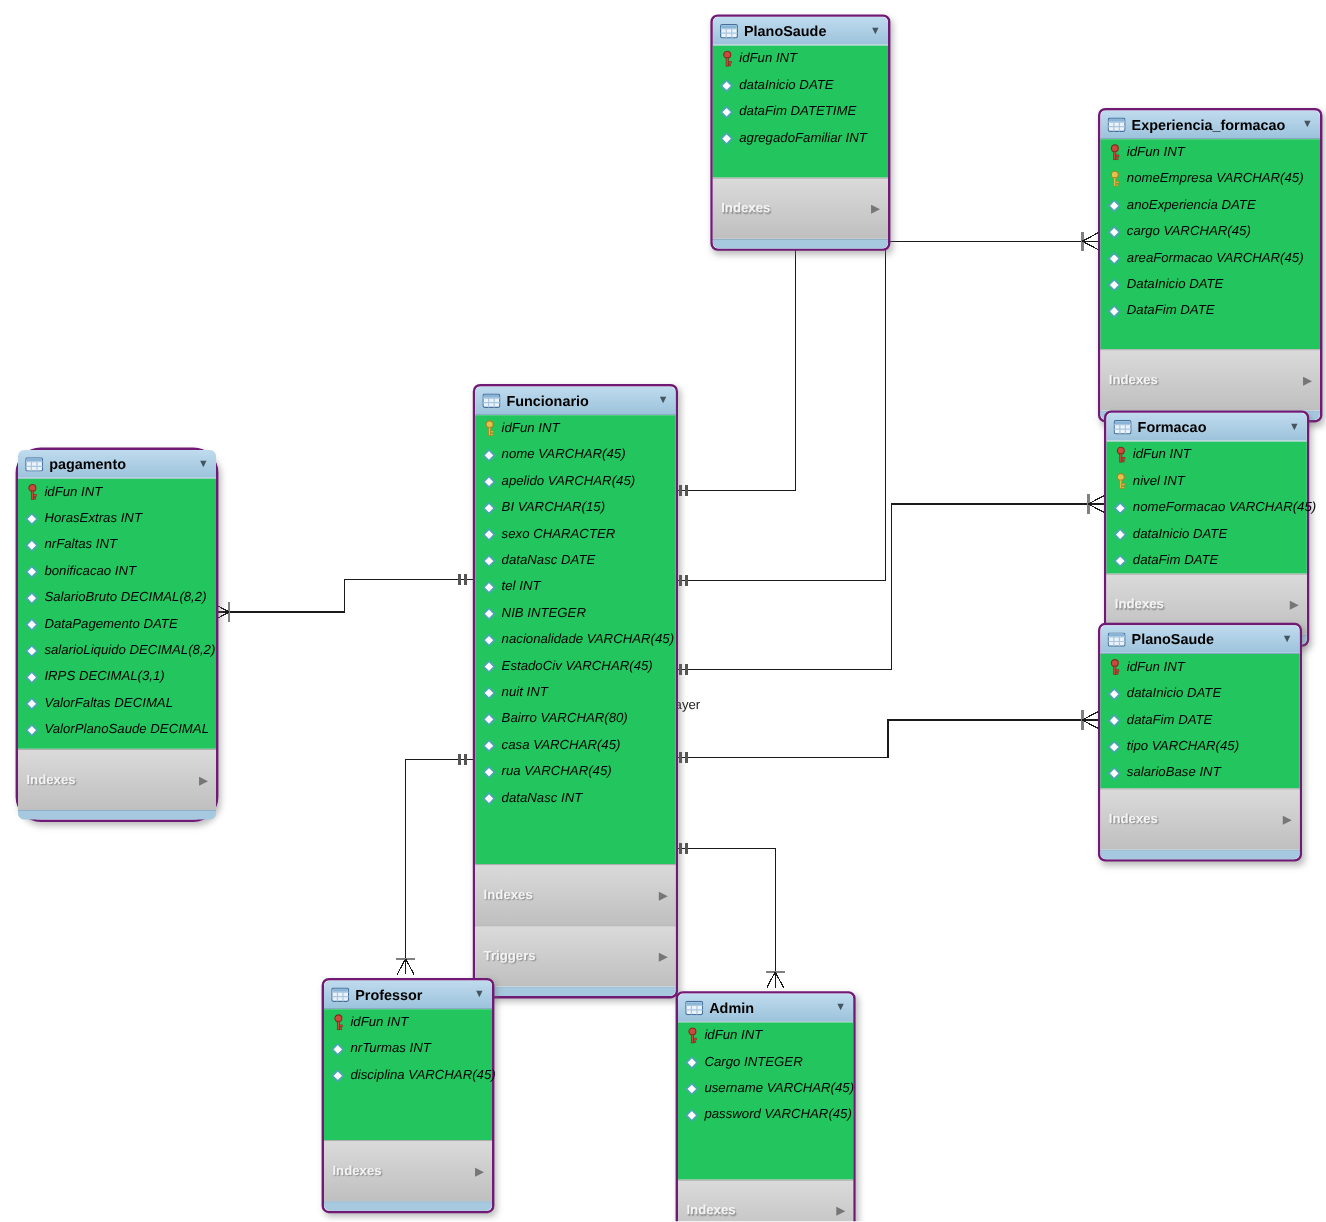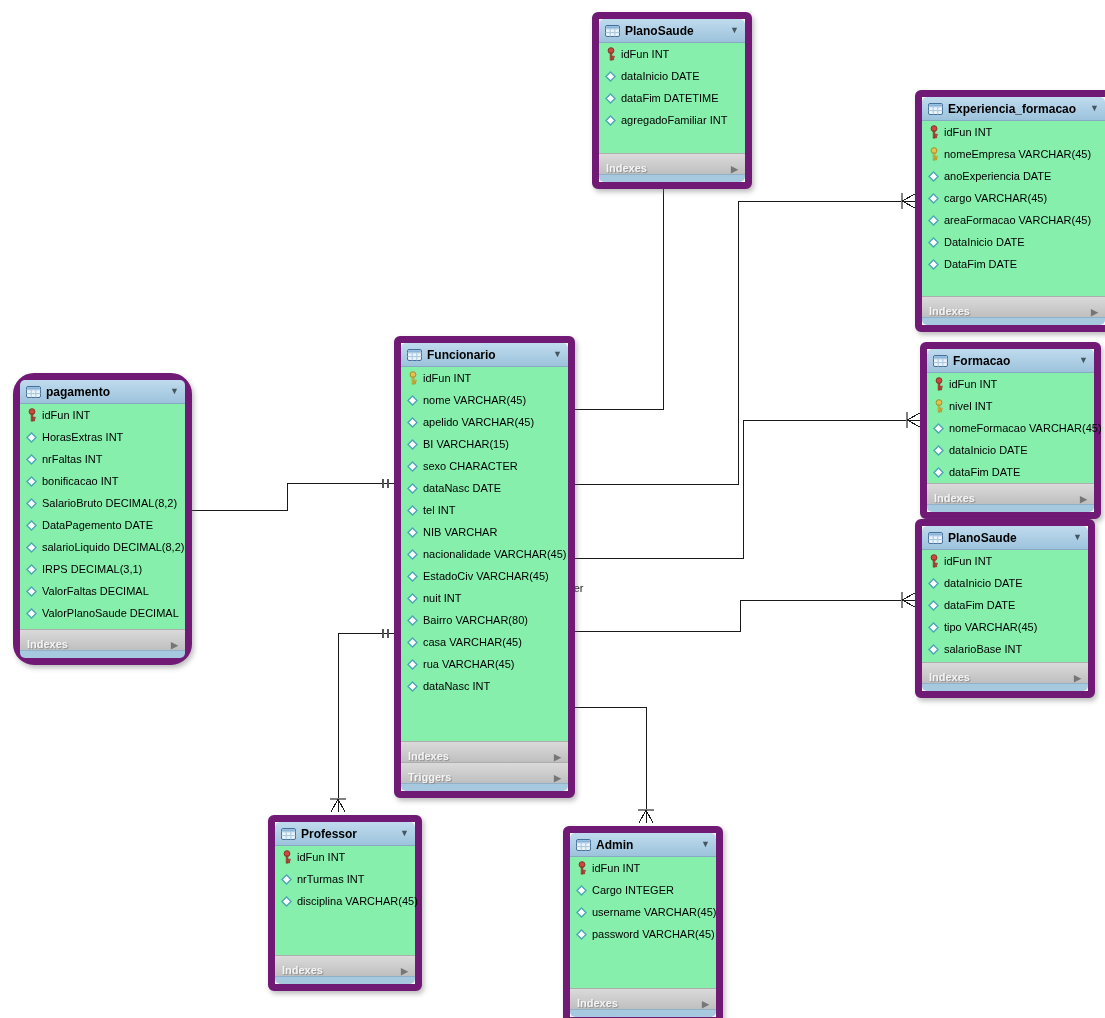--- a/index.html
+++ b/index.html
@@ -3,36 +3,36 @@
 <meta charset="utf-8">
 <style>
   html,body{margin:0;padding:0;background:#ffffff;}
   #canvas{
     position:relative;width:1105px;height:1018px;background:#ffffff;
     font-family:"Liberation Sans",sans-serif;overflow:hidden;
   }
   #wires{position:absolute;left:0;top:0;z-index:1;}
   .layer-label{position:absolute;z-index:1;font-size:11px;color:#222;}
   .dbtable{
-    position:absolute;z-index:2;border:7px solid #701a75;border-radius:6px;
+    position:absolute;z-index:2;border:2px solid #701a75;border-radius:6px;
     background:#ffffff;box-shadow:2px 3px 5px rgba(110,110,110,.45);
   }
   .thead{
     height:23px;display:flex;align-items:center;gap:5px;padding:0 6px;
     background:linear-gradient(#c0dbee,#9cc3dc);
     border-bottom:1px solid #87a9c2;border-radius:5px 5px 0 0;
   }
   .ticon{display:flex;align-items:center;}
   .ttitle{font-size:12px;font-weight:bold;color:#000;flex:1;white-space:nowrap;overflow:hidden;}
   .tcollapse{font-size:9px;color:#44555f;line-height:1;cursor:pointer;}
-  .tbody{background:#86efac;}
+  .tbody{background:#22c55e;font-style:italic;}
   .trow{height:22px;display:flex;align-items:center;gap:5px;padding:0 6px;font-size:11px;color:#000;white-space:nowrap;}
   .ricon{display:flex;align-items:center;width:11px;justify-content:center;}
   .tfooter{
-    height:20px;display:flex;align-items:flex-end;justify-content:space-between;padding:0 7px;
+    height:20px;display:flex;align-items:center;justify-content:space-between;padding:15px 7px;
     background:linear-gradient(#dadada,#bfbfbf);border-top:1px solid #adadad;
     font-size:11px;font-weight:bold;color:#f4f4f4;text-shadow:1px 1px 1px #8d8d8d;cursor:pointer;gap:36px;
   }
   .farrow{color:#767676;font-size:9px;text-shadow:none;line-height:1;}
   .tstrip{height:7px;background:#a6c9e0;border-top:1px solid #8fb2ca;border-radius:0 0 5px 5px;}
 </style>
 </head>
 <body>
 
 <div id="canvas">
@@ -232,21 +232,21 @@
           </span>
           <span>DataFim DATE</span>
         </div>
       </div>
       <div class="tfooter">
         <span>Indexes</span>
         <span class="farrow">▶</span>
       </div>
       <div class="tstrip"></div>
     </div>
-    <div class="dbtable" style="left: 394px; top: 336px; width: 167px;">
+    <div class="dbtable" style="left: 394px; top: 320px; width: 167px;">
       <div class="thead">
         <span class="ticon">
           <svg width="15" height="12" viewBox="0 0 15 12">
             <rect x="0.5" y="0.5" width="14" height="11" rx="1.5" fill="#eaf3fb" stroke="#46709c"></rect>
             <rect x="1.2" y="1.2" width="12.6" height="2.3" fill="#88b4d8"></rect>
             <path d="M0.5 3.8 H14.5 M0.5 7.6 H14.5 M5.2 3.8 V11.5 M9.8 3.8 V11.5" stroke="#a8c6de" fill="none"></path>
           </svg>
         </span>
         <span class="ttitle">Funcionario</span>
         <span class="tcollapse">▼</span>
@@ -310,21 +310,21 @@
             </svg>
           </span>
           <span>tel INT</span>
         </div>
         <div class="trow">
           <span class="ricon">
             <svg width="11" height="11" viewBox="0 0 11 11">
               <path d="M5.5 1 L10 5.5 L5.5 10 L1 5.5 Z" fill="#ffffff" stroke="#4aa6b4" stroke-width="1.4"></path>
             </svg>
           </span>
-          <span>NIB VARCHAR</span>
+          <span>NIB INTEGER</span>
         </div>
         <div class="trow">
           <span class="ricon">
             <svg width="11" height="11" viewBox="0 0 11 11">
               <path d="M5.5 1 L10 5.5 L5.5 10 L1 5.5 Z" fill="#ffffff" stroke="#4aa6b4" stroke-width="1.4"></path>
             </svg>
           </span>
           <span>nacionalidade VARCHAR(45)</span>
         </div>
         <div class="trow">

